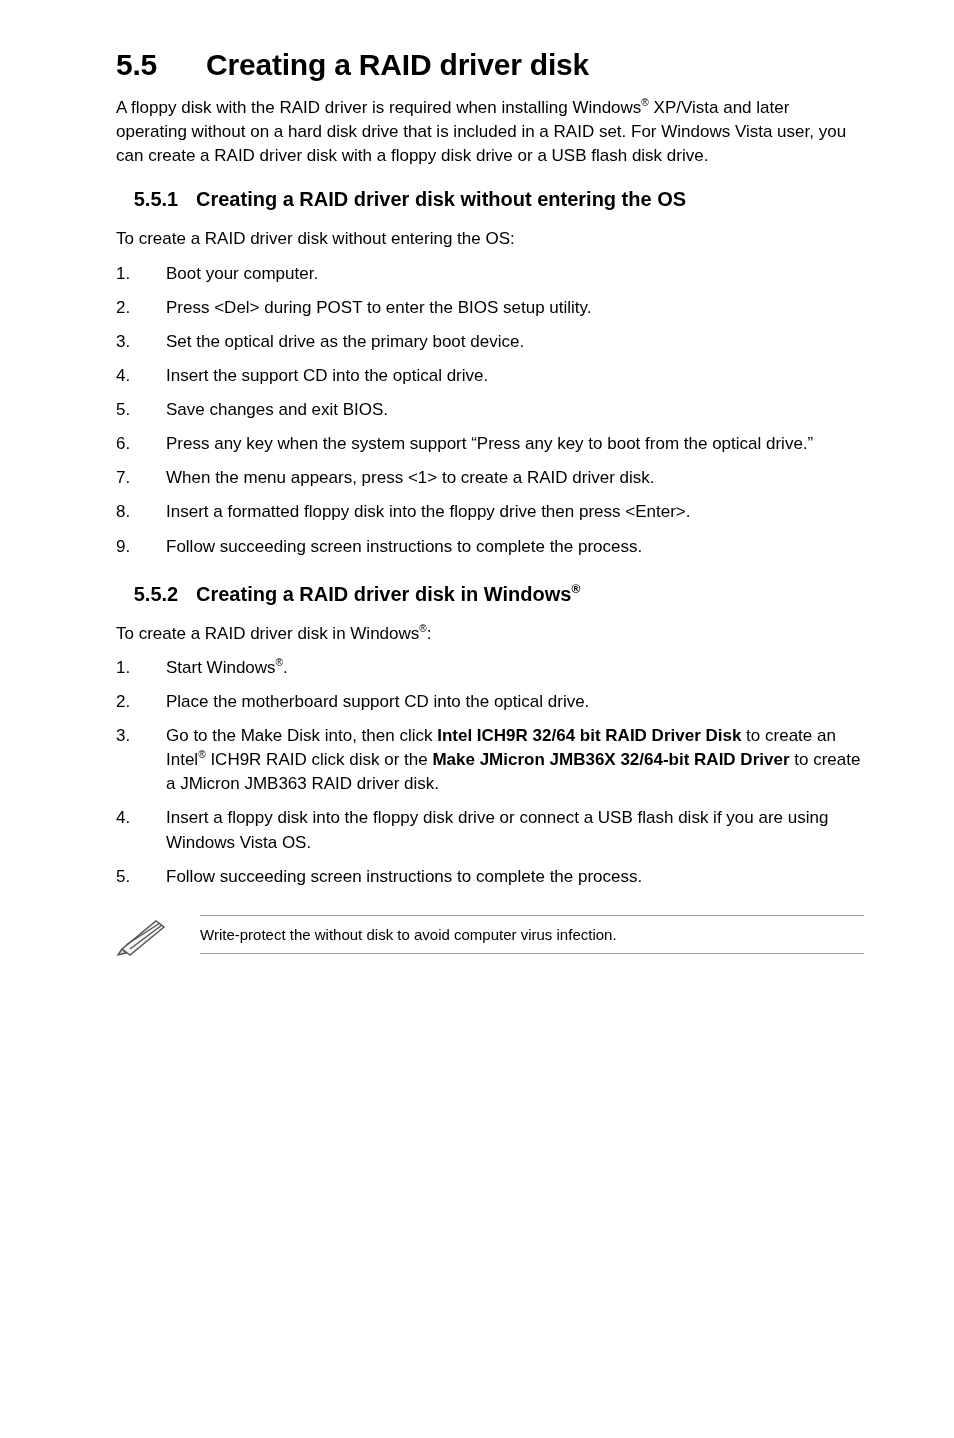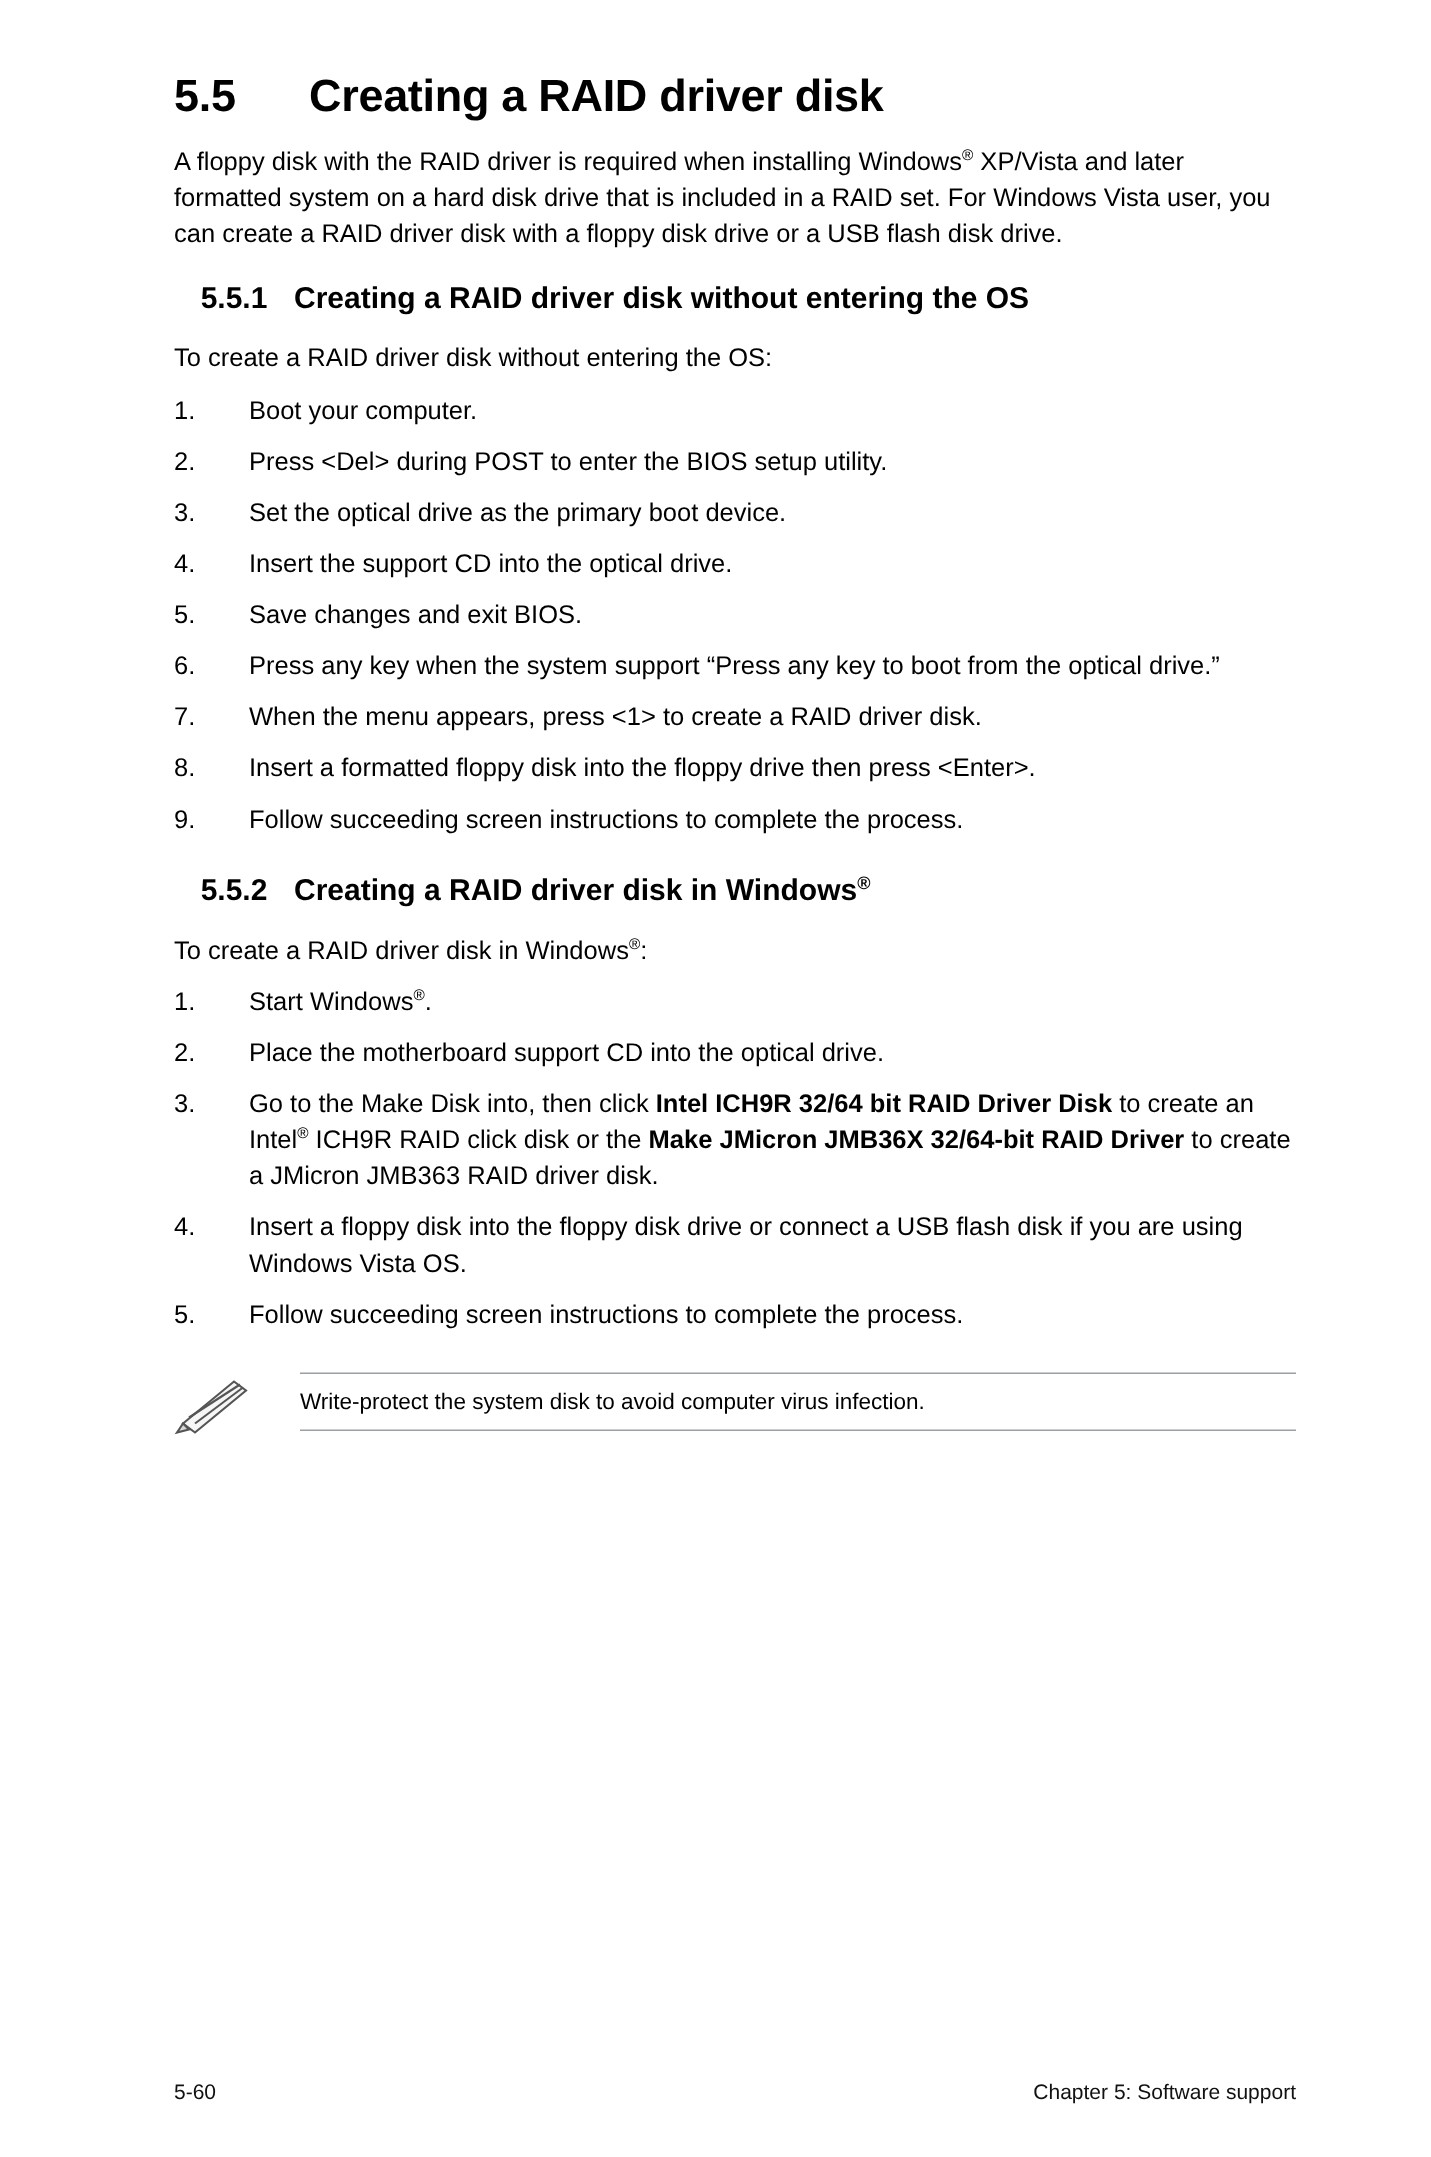--- a/index.html
+++ b/index.html
@@ -119,21 +119,21 @@
 </head>
 <body>
 
 <div class="page">
 
   <div class="h1">
     <span class="num">5.5</span><span>Creating a RAID driver disk</span>
   </div>
 
   <p class="intro">
-    <span>A floppy disk with the RAID driver is required when installing Windows</span><span class="sup">®</span><span> XP/Vista and later formatted system on a hard disk drive that is included in a RAID set. For Windows Vista user, you can create a RAID driver disk with a floppy disk drive or a USB flash disk drive.</span>
+    <span>A floppy disk with the RAID driver is required when installing Windows</span><span class="sup">®</span><span> XP/Vista and later operating without on a hard disk drive that is included in a RAID set. For Windows Vista user, you can create a RAID driver disk with a floppy disk drive or a USB flash disk drive.</span>
   </p>
 
   <div class="h2">
     <span class="num2">5.5.1</span><span>Creating a RAID driver disk without entering the OS</span>
   </div>
 
   <p class="lead">To create a RAID driver disk without entering the OS:</p>
 
   <ol class="steps">
     <li>Boot your computer.</li>
@@ -173,23 +173,19 @@
         <g fill="none" stroke="#555" stroke-width="1.4">
           <path d="M6 36 L40 8 L48 14 L14 42 Z" fill="#f6f6f6"></path>
           <path d="M6 36 L2 42 L10 40 Z" fill="#d8d8d8"></path>
           <line x1="10" y1="32" x2="44" y2="10"></line>
           <line x1="14" y1="36" x2="46" y2="12"></line>
         </g>
       </svg>
     </div>
     <div class="note-lines">
       <div class="note-rule"></div>
-      <div class="note-text">Write-protect the system disk to avoid computer virus infection.</div>
+      <div class="note-text">Write-protect the without disk to avoid computer virus infection.</div>
       <div class="note-rule"></div>
     </div>
   </div>
 
-  <div class="footer">
-    <span>5-60</span>
-    <span>Chapter 5: Software support</span>
-  </div>
 
 </div>
 
 </body></html>

